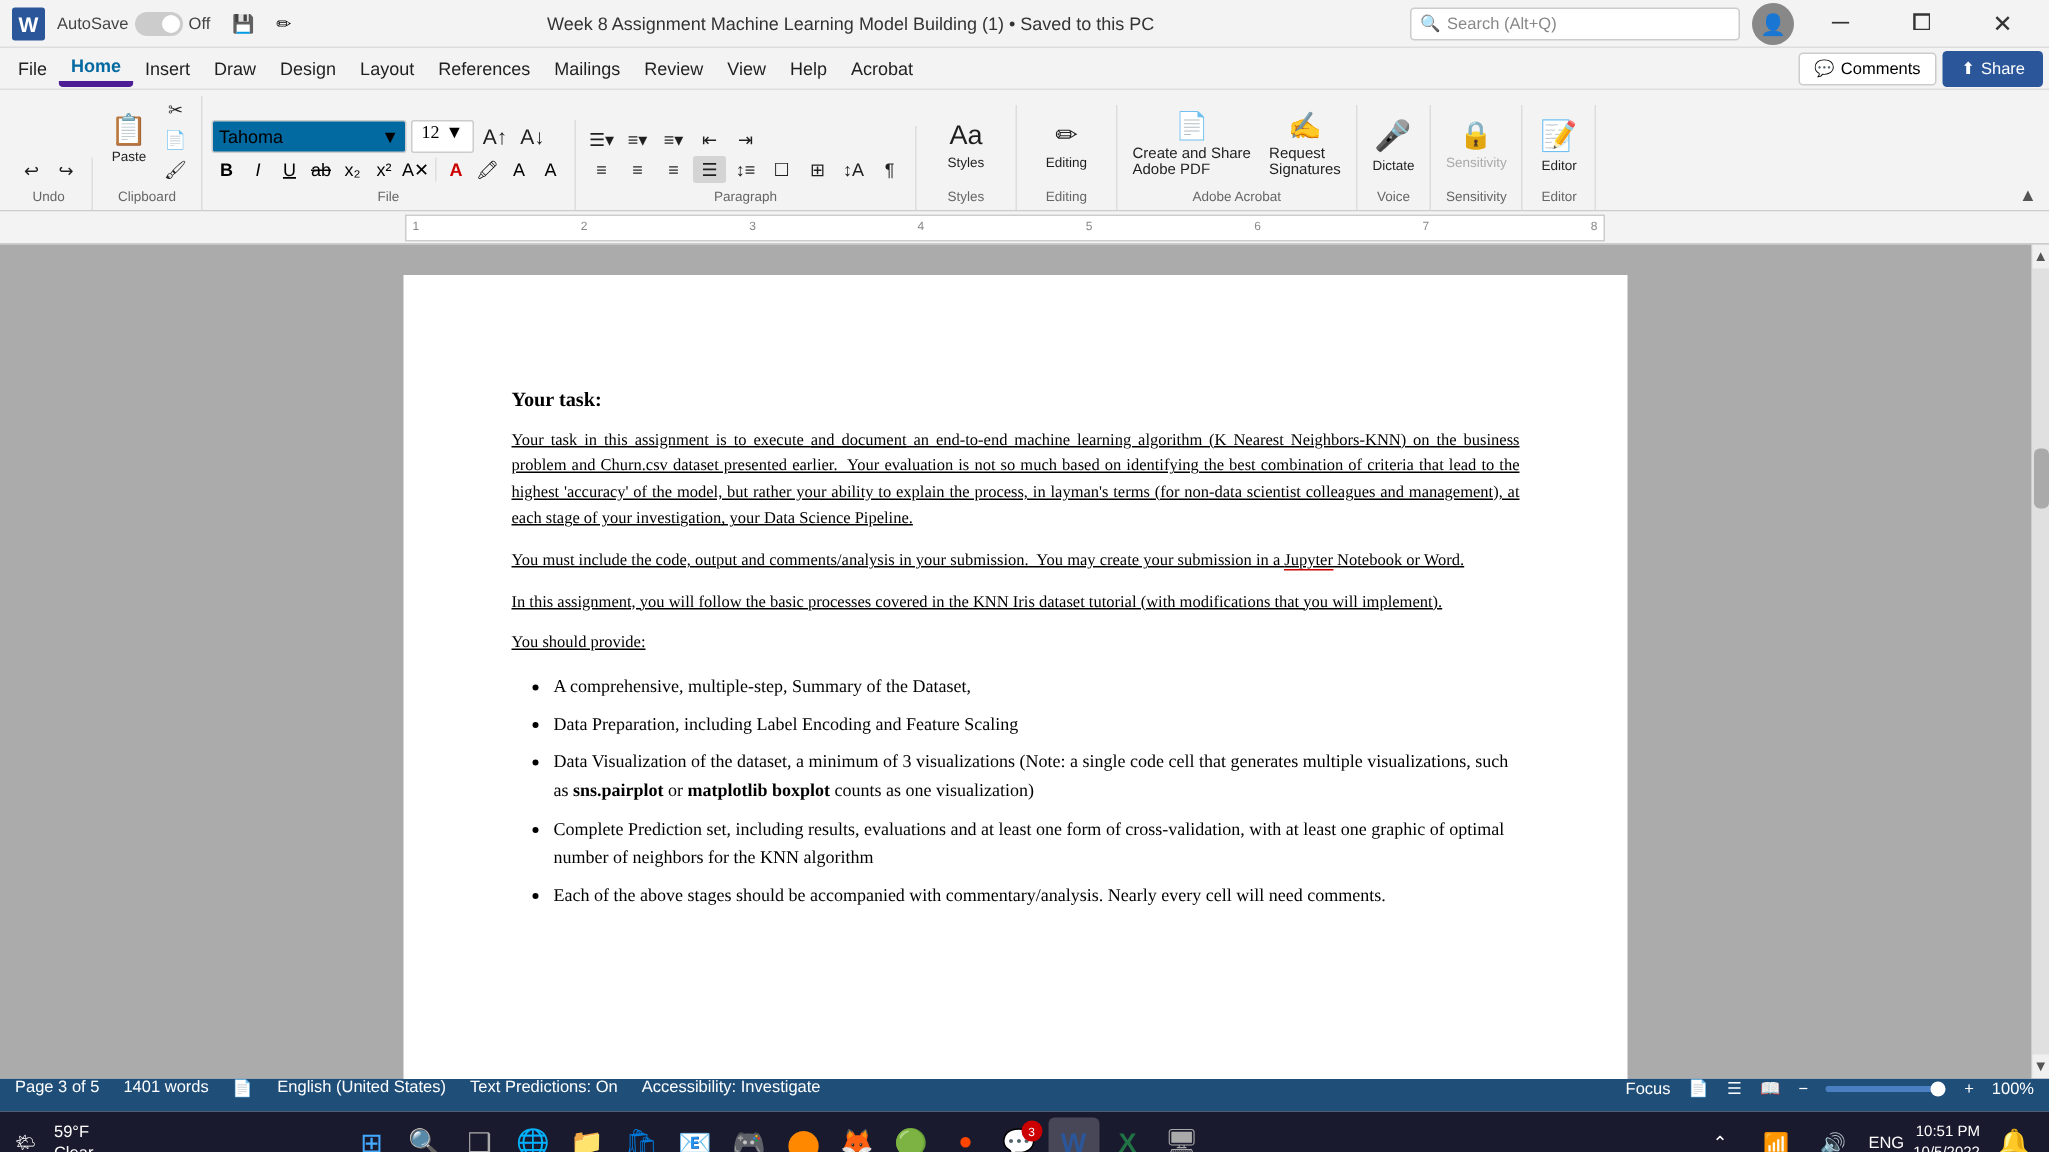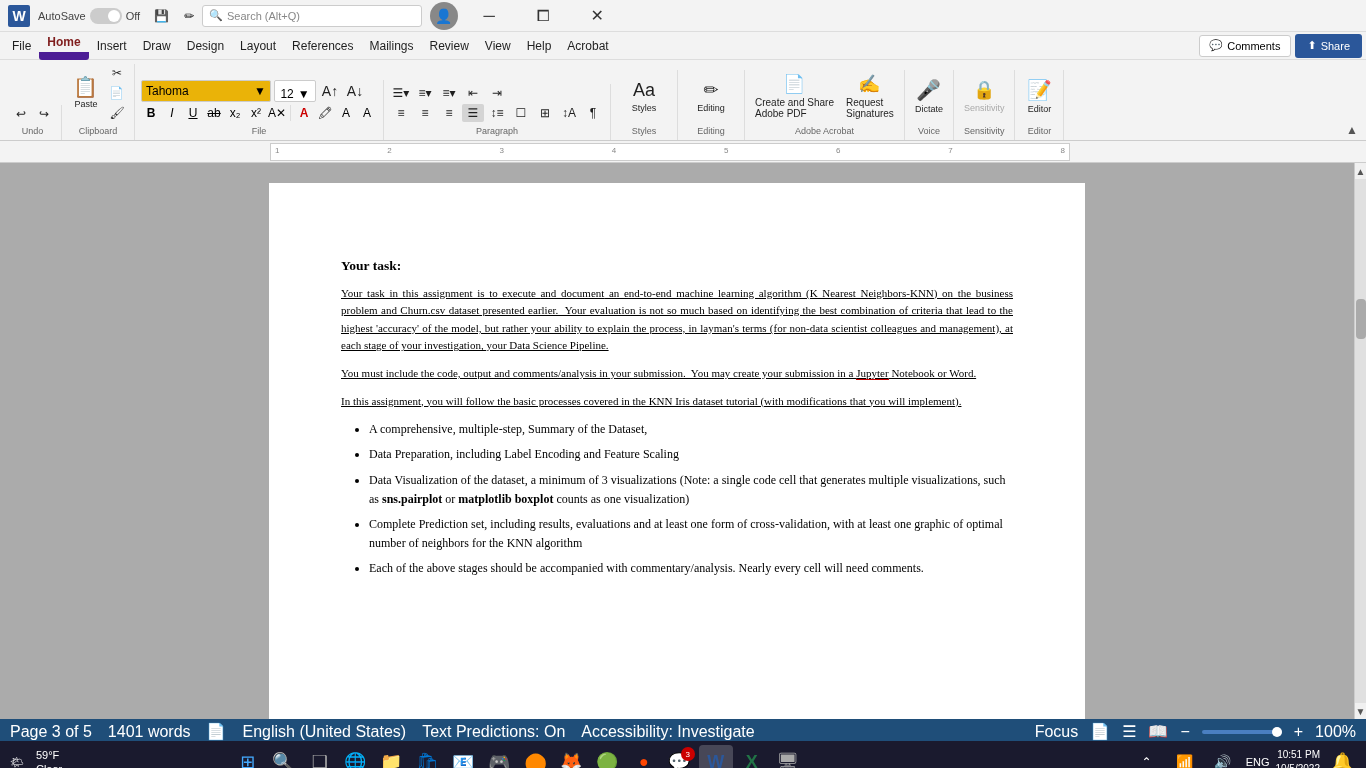--- a/index.html
+++ b/index.html
@@ -86,22 +86,22 @@
       border-bottom: 1px solid #ddd;
     }
     .menu-item {
       padding: 3px 8px;
       font-size: 12px;
       cursor: pointer;
       border-radius: 3px;
       color: #1f1f1f;
     }
     .menu-item.active {
-      border-bottom: 8px solid #4c1d95;
-      color: #7f1d1d;
+      border-bottom: 4px solid #4c1d95;
+      color: #0369a1;
       font-weight: 600;
     }
     #menubar .right-btns {
       margin-left: auto;
       display: flex; align-items: center; gap: 4px;
     }
     .comments-btn {
       height: 22px;
       padding: 0 10px;
       border: 1px solid #ccc;
@@ -179,34 +179,34 @@
       border-radius: 2px;
       font-size: 12px;
       color: #1f1f1f;
       width: 22px; height: 18px;
     }
     .font-selector {
       display: flex; align-items: center;
       height: 22px;
       border: 1px solid #ccc;
       border-radius: 2px;
-      background: #eab308;
+      background: #0369a1;
       padding: 0 4px;
       font-size: 12px;
       width: 130px;
       gap: 4px;
     }
     .font-size-selector {
       width: 42px; height: 22px;
       border: 1px solid #ccc;
       border-radius: 2px;
       background: white;
       font-size: 12px;
-      display: flex; align-items: flex-end; justify-content: center;
-      padding: 0 4px; gap: 4px;
+      display: flex; align-items: flex-start; justify-content: center;
+      padding: 0 4px; gap: 4px; font-family: Liberation Serif, serif;
     }
     .format-row {
       display: flex; align-items: center; gap: 1px;
     }
     .fmt-btn {
       width: 20px; height: 18px;
       display: flex; align-items: center; justify-content: center;
       cursor: pointer; border-radius: 2px; font-size: 12px;
     }
     .fmt-btn.bold { font-weight: bold; }
@@ -334,23 +334,23 @@
       top: 120px;
       left: 1px;
     }
 
     
     #statusbar {
       height: 22px;
       background: #1f4e79;
       color: white;
       display: flex;
-      align-items: flex-end;
+      align-items: flex-start;
       padding: 0 10px;
-      font-size: 16px;
+      font-size: 11px;
       gap: 16px;
     }
     #statusbar .right {
       margin-left: auto;
       display: flex; align-items: center; gap: 12px;
     }
     .zoom-slider {
       width: 80px; height: 4px;
       background: #4a7fc1;
       border-radius: 2px;
@@ -421,20 +421,21 @@
 
 <div id="titlebar">
   <div class="word-logo">W</div>
   <div class="autosave">
     <span>AutoSave</span>
     <div class="toggle-switch"></div>
     <span>Off</span>
   </div>
   <div class="save-icon-btn">💾</div>
   <span class="pen-label">✏</span>
+  <div class="doc-title">Week 8 Assignment Machine Learning Model Building (1) • Saved to this PC</div>
   <div class="search-bar">
     <span>🔍</span>
     <span>Search (Alt+Q)</span>
   </div>
   <div class="user-icon">👤</div>
   <div class="title-btn">─</div>
   <div class="title-btn">⧠</div>
   <div class="title-btn close">✕</div>
 </div>
 
@@ -632,20 +633,21 @@
       </p>
 
       <p class="doc-para">
         You must include the code, output and comments/analysis in your submission.&nbsp; You may create your submission in a <span style="border-bottom:1px solid #c00;">Jupyter</span> Notebook or Word.
       </p>
 
       <p class="doc-para">
         In this assignment, you will follow the basic processes covered in the KNN Iris dataset tutorial (with modifications that you will implement).
       </p>
 
+      <p class="doc-para">You should provide:</p>
 
       <ul class="doc-ul">
         <li>A comprehensive, multiple-step, Summary of the Dataset,</li>
         <li>Data Preparation, including Label Encoding and Feature Scaling</li>
         <li>Data Visualization of the dataset, a minimum of 3 visualizations (Note: a single code cell that generates multiple visualizations, such as <span class="bold" style="font-weight:bold;margin-top:36px;">sns.pairplot</span> or <span class="bold" style="font-weight:bold;">matplotlib boxplot</span> counts as one visualization)</li>
         <li>Complete Prediction set, including results, evaluations and at least one form of cross-validation, with at least one graphic of optimal number of neighbors for the KNN algorithm</li>
         <li>Each of the above stages should be accompanied with commentary/analysis. Nearly every cell will need comments.</li>
       </ul>
     </div>
   </div>

